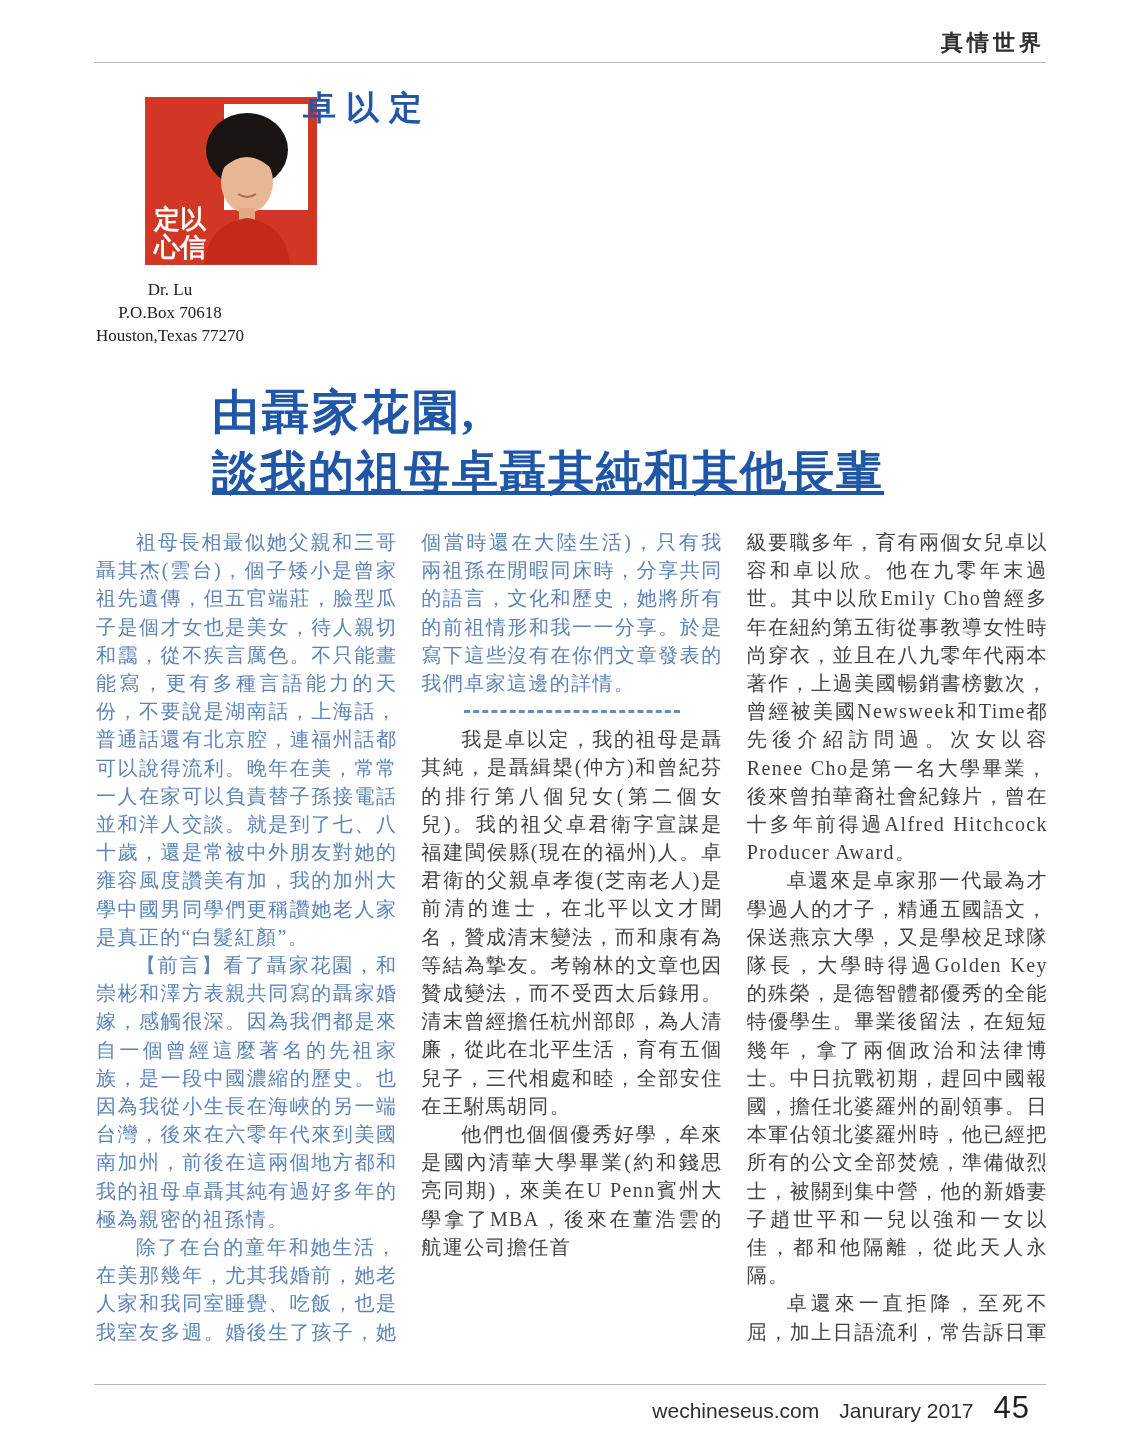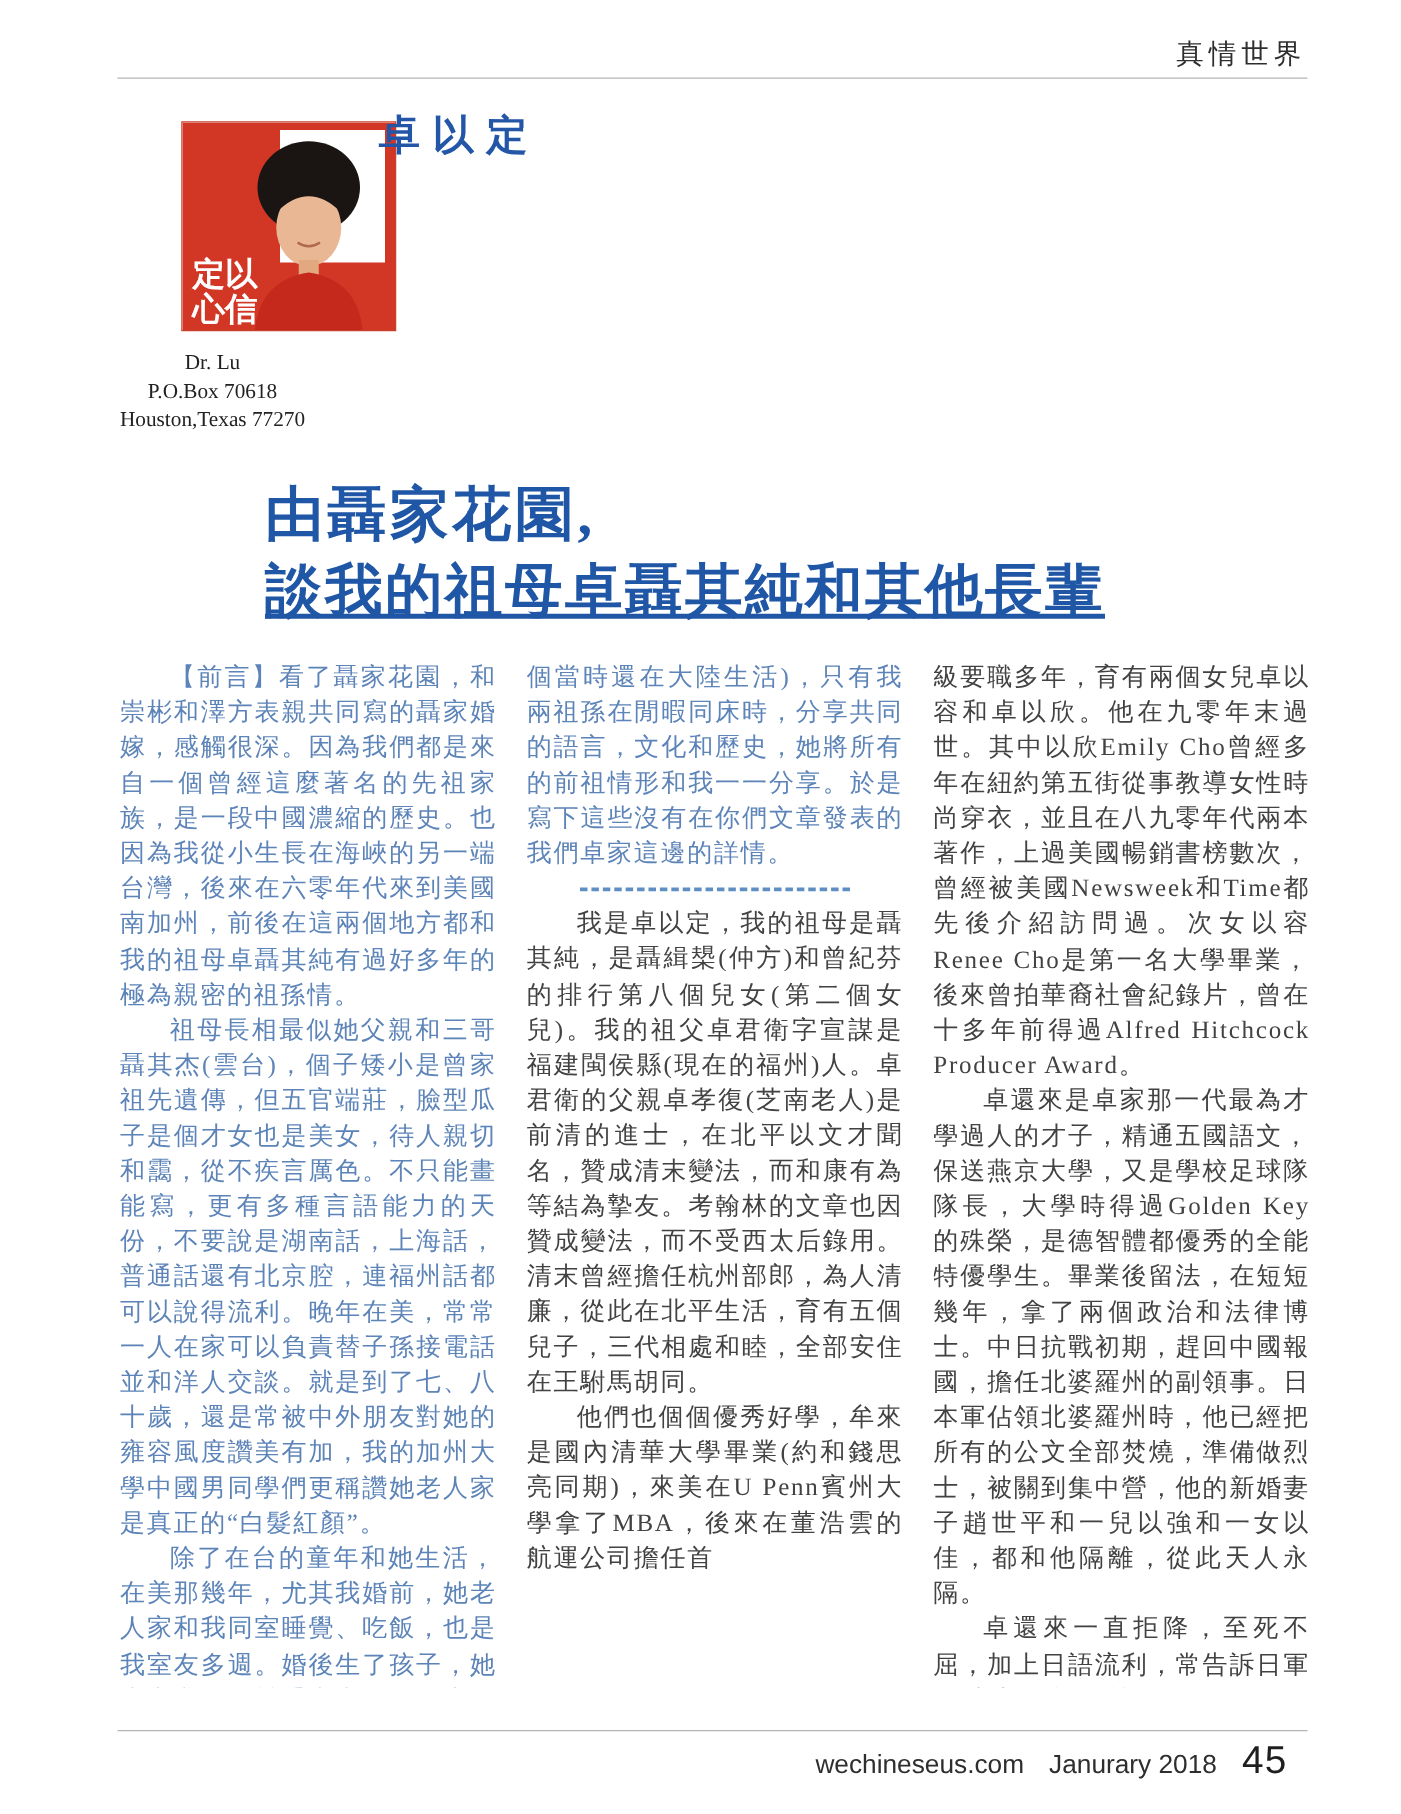--- a/index.html
+++ b/index.html
@@ -2,21 +2,21 @@
 <html><head>
 <meta charset="utf-8">
 <style>
   html,body{margin:0;padding:0;background:#ffffff;}
   .page{
     position:relative;width:1121px;height:1451px;background:#ffffff;
     font-family:"Liberation Serif","DejaVu Serif",serif;overflow:hidden;
   }
   
   .section-header{
-    position:absolute;top:28px;right:76px;font-size:22px;font-weight:400;
+    position:absolute;top:28px;right:76px;font-size:22px;font-weight:700;
     color:#2e2e2e;letter-spacing:4px;
     font-family:"Liberation Sans","DejaVu Sans",sans-serif;
   }
   .header-rule{position:absolute;top:62px;left:94px;width:952px;height:0;
     border-top:1px solid #b5b5b5;}
   
   .photo{position:absolute;top:97px;left:97px;width:172px;height:168px;
     border:1px solid #c8402e;box-sizing:border-box;margin-left:48px;}
   .signature{
     position:absolute;top:86px;left:303px;font-size:33px;font-weight:700;
@@ -84,37 +84,37 @@
     <div>Houston,Texas 77270</div>
   </div>
 
   <div class="title">
     <div class="t1">由聶家花園,</div>
     <div class="t2">談我的祖母卓聶其純和其他長輩</div>
   </div>
 
   <div class="columns">
       <div class="col">
+        <p class="para blue indent">祖母長相最似她父親和三哥聶其杰(雲台)，個子矮小是曾家祖先遺傳，但五官端莊，臉型瓜子是個才女也是美女，待人親切和靄，從不疾言厲色。不只能畫能寫，更有多種言語能力的天份，不要說是湖南話，上海話，普通話還有北京腔，連福州話都可以說得流利。晚年在美，常常一人在家可以負責替子孫接電話並和洋人交談。就是到了七、八十歲，還是常被中外朋友對她的雍容風度讚美有加，我的加州大學中國男同學們更稱讚她老人家是真正的“白髮紅顏”。</p>
         <p class="para blue indent">【前言】看了聶家花園，和崇彬和澤方表親共同寫的聶家婚嫁，感觸很深。因為我們都是來自一個曾經這麼著名的先祖家族，是一段中國濃縮的歷史。也因為我從小生長在海峽的另一端台灣，後來在六零年代來到美國南加州，前後在這兩個地方都和我的祖母卓聶其純有過好多年的極為親密的祖孫情。</p>
-        <p class="para blue indent">祖母長相最似她父親和三哥聶其杰(雲台)，個子矮小是曾家祖先遺傳，但五官端莊，臉型瓜子是個才女也是美女，待人親切和靄，從不疾言厲色。不只能畫能寫，更有多種言語能力的天份，不要說是湖南話，上海話，普通話還有北京腔，連福州話都可以說得流利。晚年在美，常常一人在家可以負責替子孫接電話並和洋人交談。就是到了七、八十歲，還是常被中外朋友對她的雍容風度讚美有加，我的加州大學中國男同學們更稱讚她老人家是真正的“白髮紅顏”。</p>
         <p class="para blue indent">除了在台的童年和她生活，在美那幾年，尤其我婚前，她老人家和我同室睡覺、吃飯，也是我室友多週。婚後生了孩子，她也和我週週幾乎常常見面。直到我結婚生女，在加州大學讀完生化碩士，然後我們搬來德州為止，但我們還是常飛去看她。除我之外，她老人家所有的十個孫兒女都在美國成長(另外兩</p>
       </div>
       <div class="col">
         <p class="para blue">個當時還在大陸生活)，只有我兩祖孫在閒暇同床時，分享共同的語言，文化和歷史，她將所有的前祖情形和我一一分享。於是寫下這些沒有在你們文章發表的我們卓家這邊的詳情。</p>
         <div class="divider"></div>
         <p class="para  indent">我是卓以定，我的祖母是聶其純，是聶緝槼(仲方)和曾紀芬的排行第八個兒女(第二個女兒)。我的祖父卓君衛字宣謀是福建閩侯縣(現在的福州)人。卓君衛的父親卓孝復(芝南老人)是前清的進士，在北平以文才聞名，贊成清末變法，而和康有為等結為摯友。考翰林的文章也因贊成變法，而不受西太后錄用。清末曾經擔任杭州部郎，為人清廉，從此在北平生活，育有五個兒子，三代相處和睦，全部安住在王駙馬胡同。</p>
         <p class="para  indent">他們也個個優秀好學，牟來是國內清華大學畢業(約和錢思亮同期)，來美在U Penn賓州大學拿了MBA，後來在董浩雲的航運公司擔任首</p>
       </div>
       <div class="col">
         <p class="para ">級要職多年，育有兩個女兒卓以容和卓以欣。他在九零年末過世。其中以欣Emily Cho曾經多年在紐約第五街從事教導女性時尚穿衣，並且在八九零年代兩本著作，上過美國暢銷書榜數次，曾經被美國Newsweek和Time都先後介紹訪問過。次女以容Renee Cho是第一名大學畢業，後來曾拍華裔社會紀錄片，曾在十多年前得過Alfred Hitchcock Producer Award。</p>
         <p class="para  indent">卓還來是卓家那一代最為才學過人的才子，精通五國語文，保送燕京大學，又是學校足球隊隊長，大學時得過Golden Key的殊榮，是德智體都優秀的全能特優學生。畢業後留法，在短短幾年，拿了兩個政治和法律博士。中日抗戰初期，趕回中國報國，擔任北婆羅州的副領事。日本軍佔領北婆羅州時，他已經把所有的公文全部焚燒，準備做烈士，被關到集中營，他的新婚妻子趙世平和一兒以強和一女以佳，都和他隔離，從此天人永隔。</p>
         <p class="para  indent">卓還來一直拒降，至死不屈，加上日語流利，常告訴日軍用武力不能一統，並引用孔孟曰“不是殺人者能一之”。日方表面尊崇，內心極為嫉恨。美方此時開始打進東南亞，日方已經開始露出敗象，當地華僑僑領均勸卓還來領事可以由華僑保護下脫逃，但是卓還來認為華</p>
       </div>
     </div>
 
   <div class="footer-rule"></div>
   <div class="footer">
     <span class="site">wechineseus.com</span>
-    <span class="date">Janurary 2018</span>
+    <span class="date">Janurary 2017</span>
     <span class="pagenum">45</span>
   </div>
 
 </div>
 
 </body></html>

